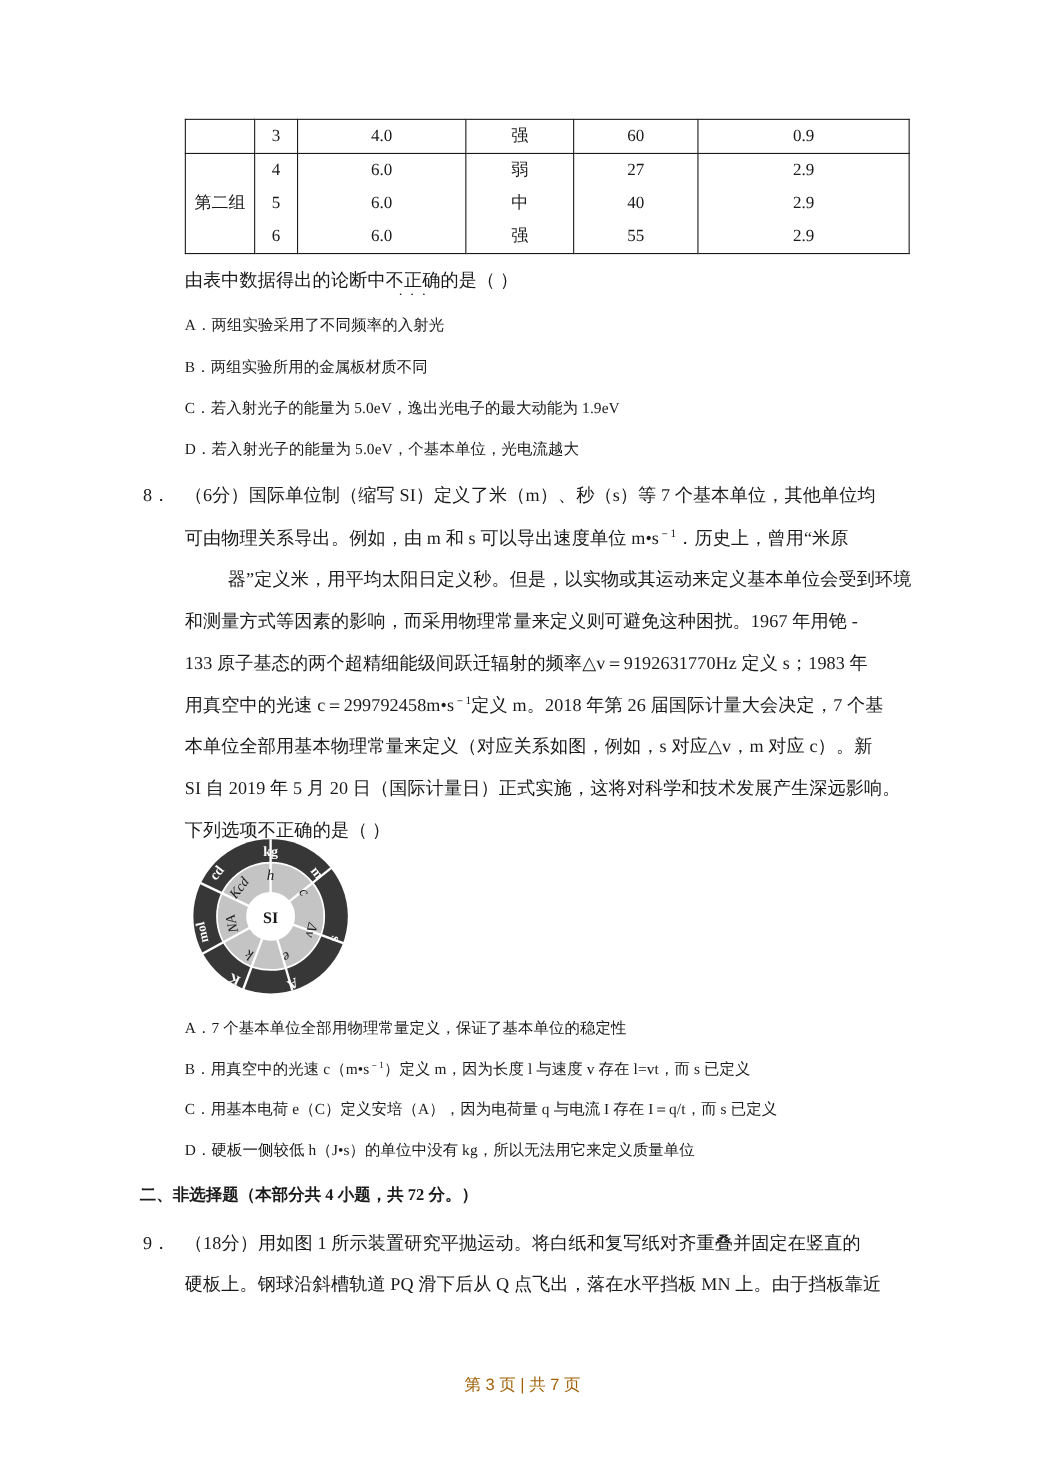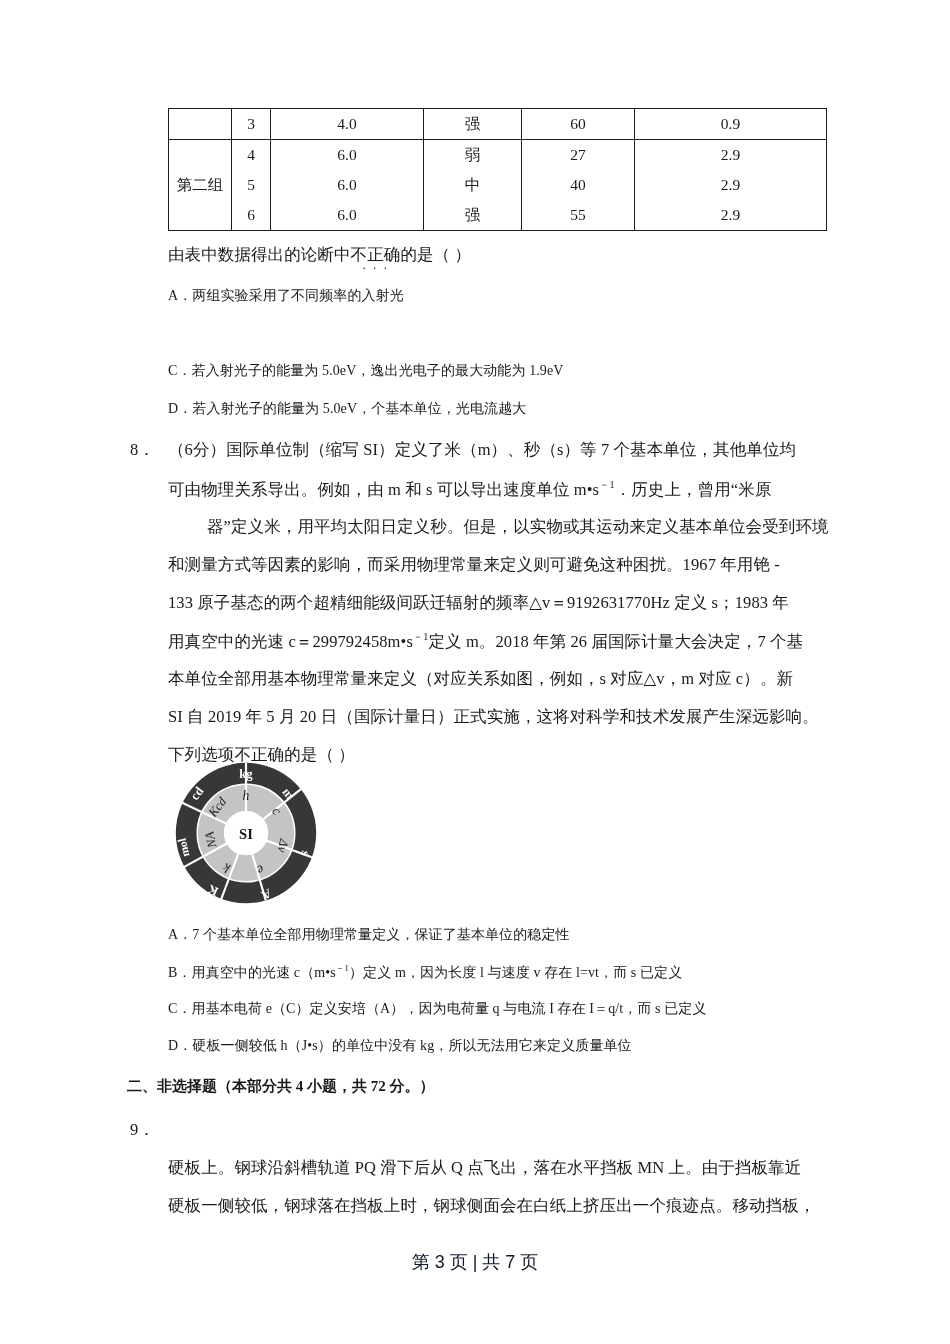--- a/index.html
+++ b/index.html
@@ -117,22 +117,22 @@
     height: 160px;
   }
 
   
   .footer {
     position: absolute;
     left: 0;
     top: 1250px;
     width: 950px;
     text-align: center;
-    font-size: 18px;
-    color: #0f172a;
+    font-size: 15px;
+    color: #a16207;
     font-family: "Liberation Sans", "DejaVu Sans", sans-serif;
   }
 </style>
 </head>
 <body>
 
 <div class="page">
 
   <table class="data-table">
     <tbody>
@@ -171,20 +171,21 @@
         <div>2.9</div>
         <div>2.9</div>
       </td>
     </tr>
   </tbody>
     </table>
 
   <div class="qline" style="left:168px; top:247px;"><span>由表中数据得出的论断中</span><span class="emph-dots">不正确</span><span>的是（        ）</span></div>
 
   <div class="opt" style="top:287px;">A．两组实验采用了不同频率的入射光</div>
+  <div class="opt" style="top:325px;">B．两组实验所用的金属板材质不同</div>
   <div class="opt" style="top:362px;">C．若入射光子的能量为 5.0eV，逸出光电子的最大动能为 1.9eV</div>
   <div class="opt" style="top:400px;">D．若入射光子的能量为 5.0eV，个基本单位，光电流越大</div>
 
   <div class="qnum" style="top:439px;">8．</div>
   <div class="qbody" style="top:439px;">（6分）国际单位制（缩写 SI）定义了米（m）、秒（s）等 7 个基本单位，其他单位均</div>
   <div class="qbody" style="top:478px;"><span>可由物理关系导出。例如，由 m 和 s 可以导出速度单位 m•s</span><sup>－1</sup><span>．历史上，曾用“米原</span></div>
   <div class="qbody" style="top:516px;margin-left:39px;">器”定义米，用平均太阳日定义秒。但是，以实物或其运动来定义基本单位会受到环境</div>
   <div class="qbody" style="top:554px;">和测量方式等因素的影响，而采用物理常量来定义则可避免这种困扰。1967 年用铯 -</div>
   <div class="qbody" style="top:592px;">133 原子基态的两个超精细能级间跃迁辐射的频率△v＝9192631770Hz 定义 s；1983 年</div>
   <div class="qbody" style="top:630px;"><span>用真空中的光速 c＝299792458m•s</span><sup>－1</sup><span>定义 m。2018 年第 26 届国际计量大会决定，7 个基</span></div>
@@ -235,18 +236,18 @@
   </div>
 
   <div class="opt" style="top:926px;">A．7 个基本单位全部用物理常量定义，保证了基本单位的稳定性</div>
   <div class="opt" style="top:963px;"><span>B．用真空中的光速 c（m•s</span><sup>－1</sup><span>）定义 m，因为长度 l 与速度 v 存在 l=vt，而 s 已定义</span></div>
   <div class="opt" style="top:1000px;">C．用基本电荷 e（C）定义安培（A），因为电荷量 q 与电流 I 存在 I＝q/t，而 s 已定义</div>
   <div class="opt" style="top:1037px;">D．硬板一侧较低 h（J•s）的单位中没有 kg，所以无法用它来定义质量单位</div>
 
   <div class="sec-head" style="top:1077px;">二、非选择题（本部分共 4 小题，共 72 分。）</div>
 
   <div class="qnum" style="top:1119px;">9．</div>
+  <div class="qbody" style="top:1119px;">（18分）用如图 1 所示装置研究平抛运动。将白纸和复写纸对齐重叠并固定在竖直的</div>
   <div class="qbody" style="top:1157px;">硬板上。钢球沿斜槽轨道 PQ 滑下后从 Q 点飞出，落在水平挡板 MN 上。由于挡板靠近</div>
-  <div class="qbody" style="top:1195px;">硬板一侧较低，钢球落在挡板上时，钢球侧面会在白纸上挤压出一个痕迹点。移动挡板，</div>
 
   <div class="footer">第 3 页 | 共 7 页</div>
 
 </div>
 
 </body></html>

